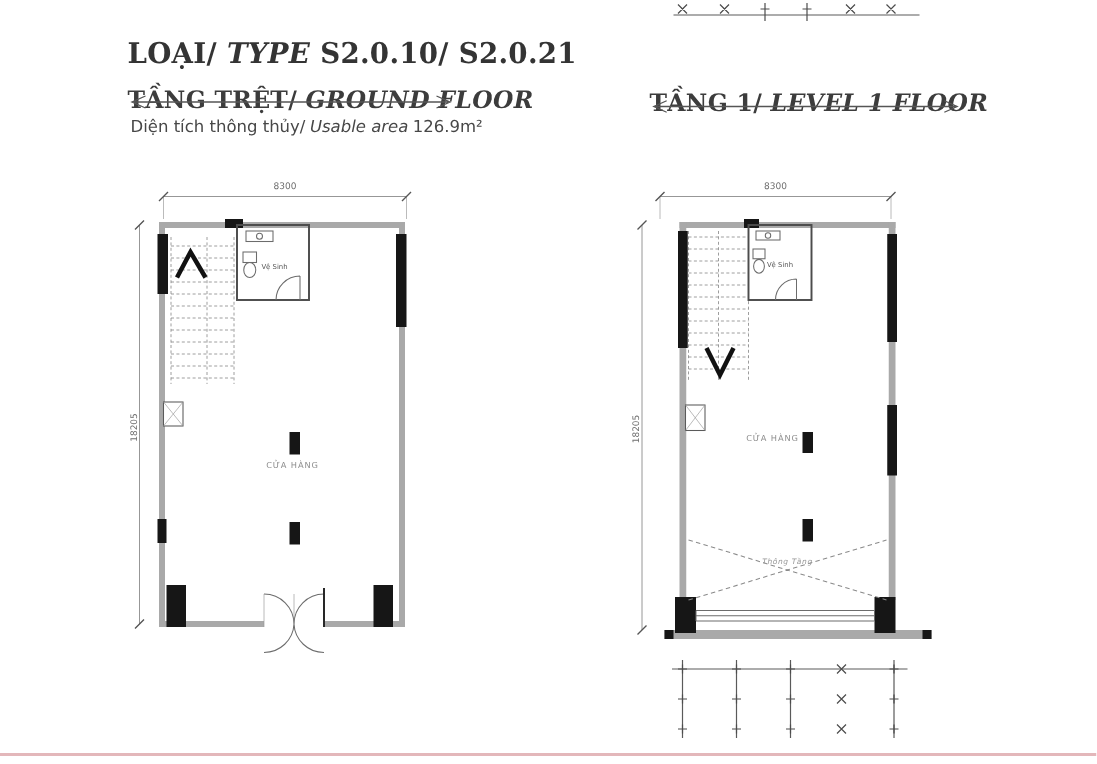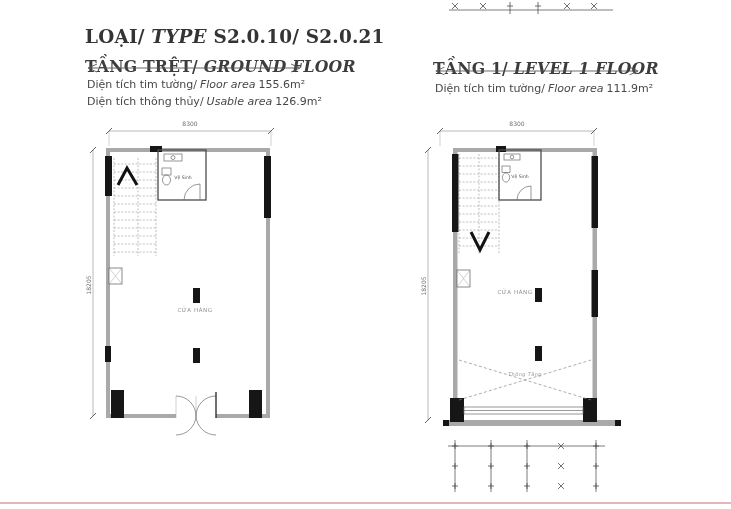--- a/index.html
+++ b/index.html
@@ -57,23 +57,20 @@
   <span>TẦNG TRỆT/</span>
   <span class="it">GROUND FLOOR</span>
 </h2>
 
 <svg class="arrow-rule" style="left:85px;top:63px;width:218px;" viewBox="0 0 218 10">
   <path class="tick" d="M4,5 H214 M12,1 L3,5 L12,9 M206,1 L215,5 L206,9"></path>
 </svg>
 
 <div class="area-block" style="left:87px;top:76px;">
   <div class="area-line">
-    <span>Diện tích tim tường/</span><span class="it">Floor area</span><span>155.6m²</span>
-  </div>
-  <div class="area-line">
     <span>Diện tích thông thủy/</span><span class="it">Usable area</span><span>126.9m²</span>
   </div>
 </div>
 
 <svg class="plan-svg" style="left:82px;top:114px;width:212px;height:322px;" viewBox="0 0 212 322">
 
   <g>
     <text class="dim" x="108" y="12" text-anchor="middle">8300</text>
     <path class="dimline" d="M27,17 H189"></path>
     <path class="hair" d="M27,17 V32 M189,17 V32"></path>
@@ -145,23 +142,20 @@
 <h2 class="floor-title" style="left:433px;top:46px;">
   <span>TẦNG 1/</span>
   <span class="it">LEVEL 1 FLOOR</span>
 </h2>
 
 <svg class="arrow-rule" style="left:433px;top:66px;width:208px;" viewBox="0 0 218 10">
   <path class="tick" d="M4,5 H214 M12,1 L3,5 L12,9 M206,1 L215,5 L206,9"></path>
 </svg>
 
 <div class="area-block" style="left:435px;top:80px;">
-  <div class="area-line">
-    <span>Diện tích tim tường/</span><span class="it">Floor area</span><span>111.9m²</span>
-  </div>
 </div>
 
 <svg class="plan-svg" style="left:413px;top:114px;width:214px;height:390px;" viewBox="0 0 214 390">
 
   <g>
     <text class="dim" x="104" y="12" text-anchor="middle">8300</text>
     <path class="dimline" d="M27,17 H181"></path>
     <path class="hair" d="M27,17 V32 M181,17 V32"></path>
     <path class="tick" d="M24,20 L30,14 M178,20 L184,14"></path>
   </g>

